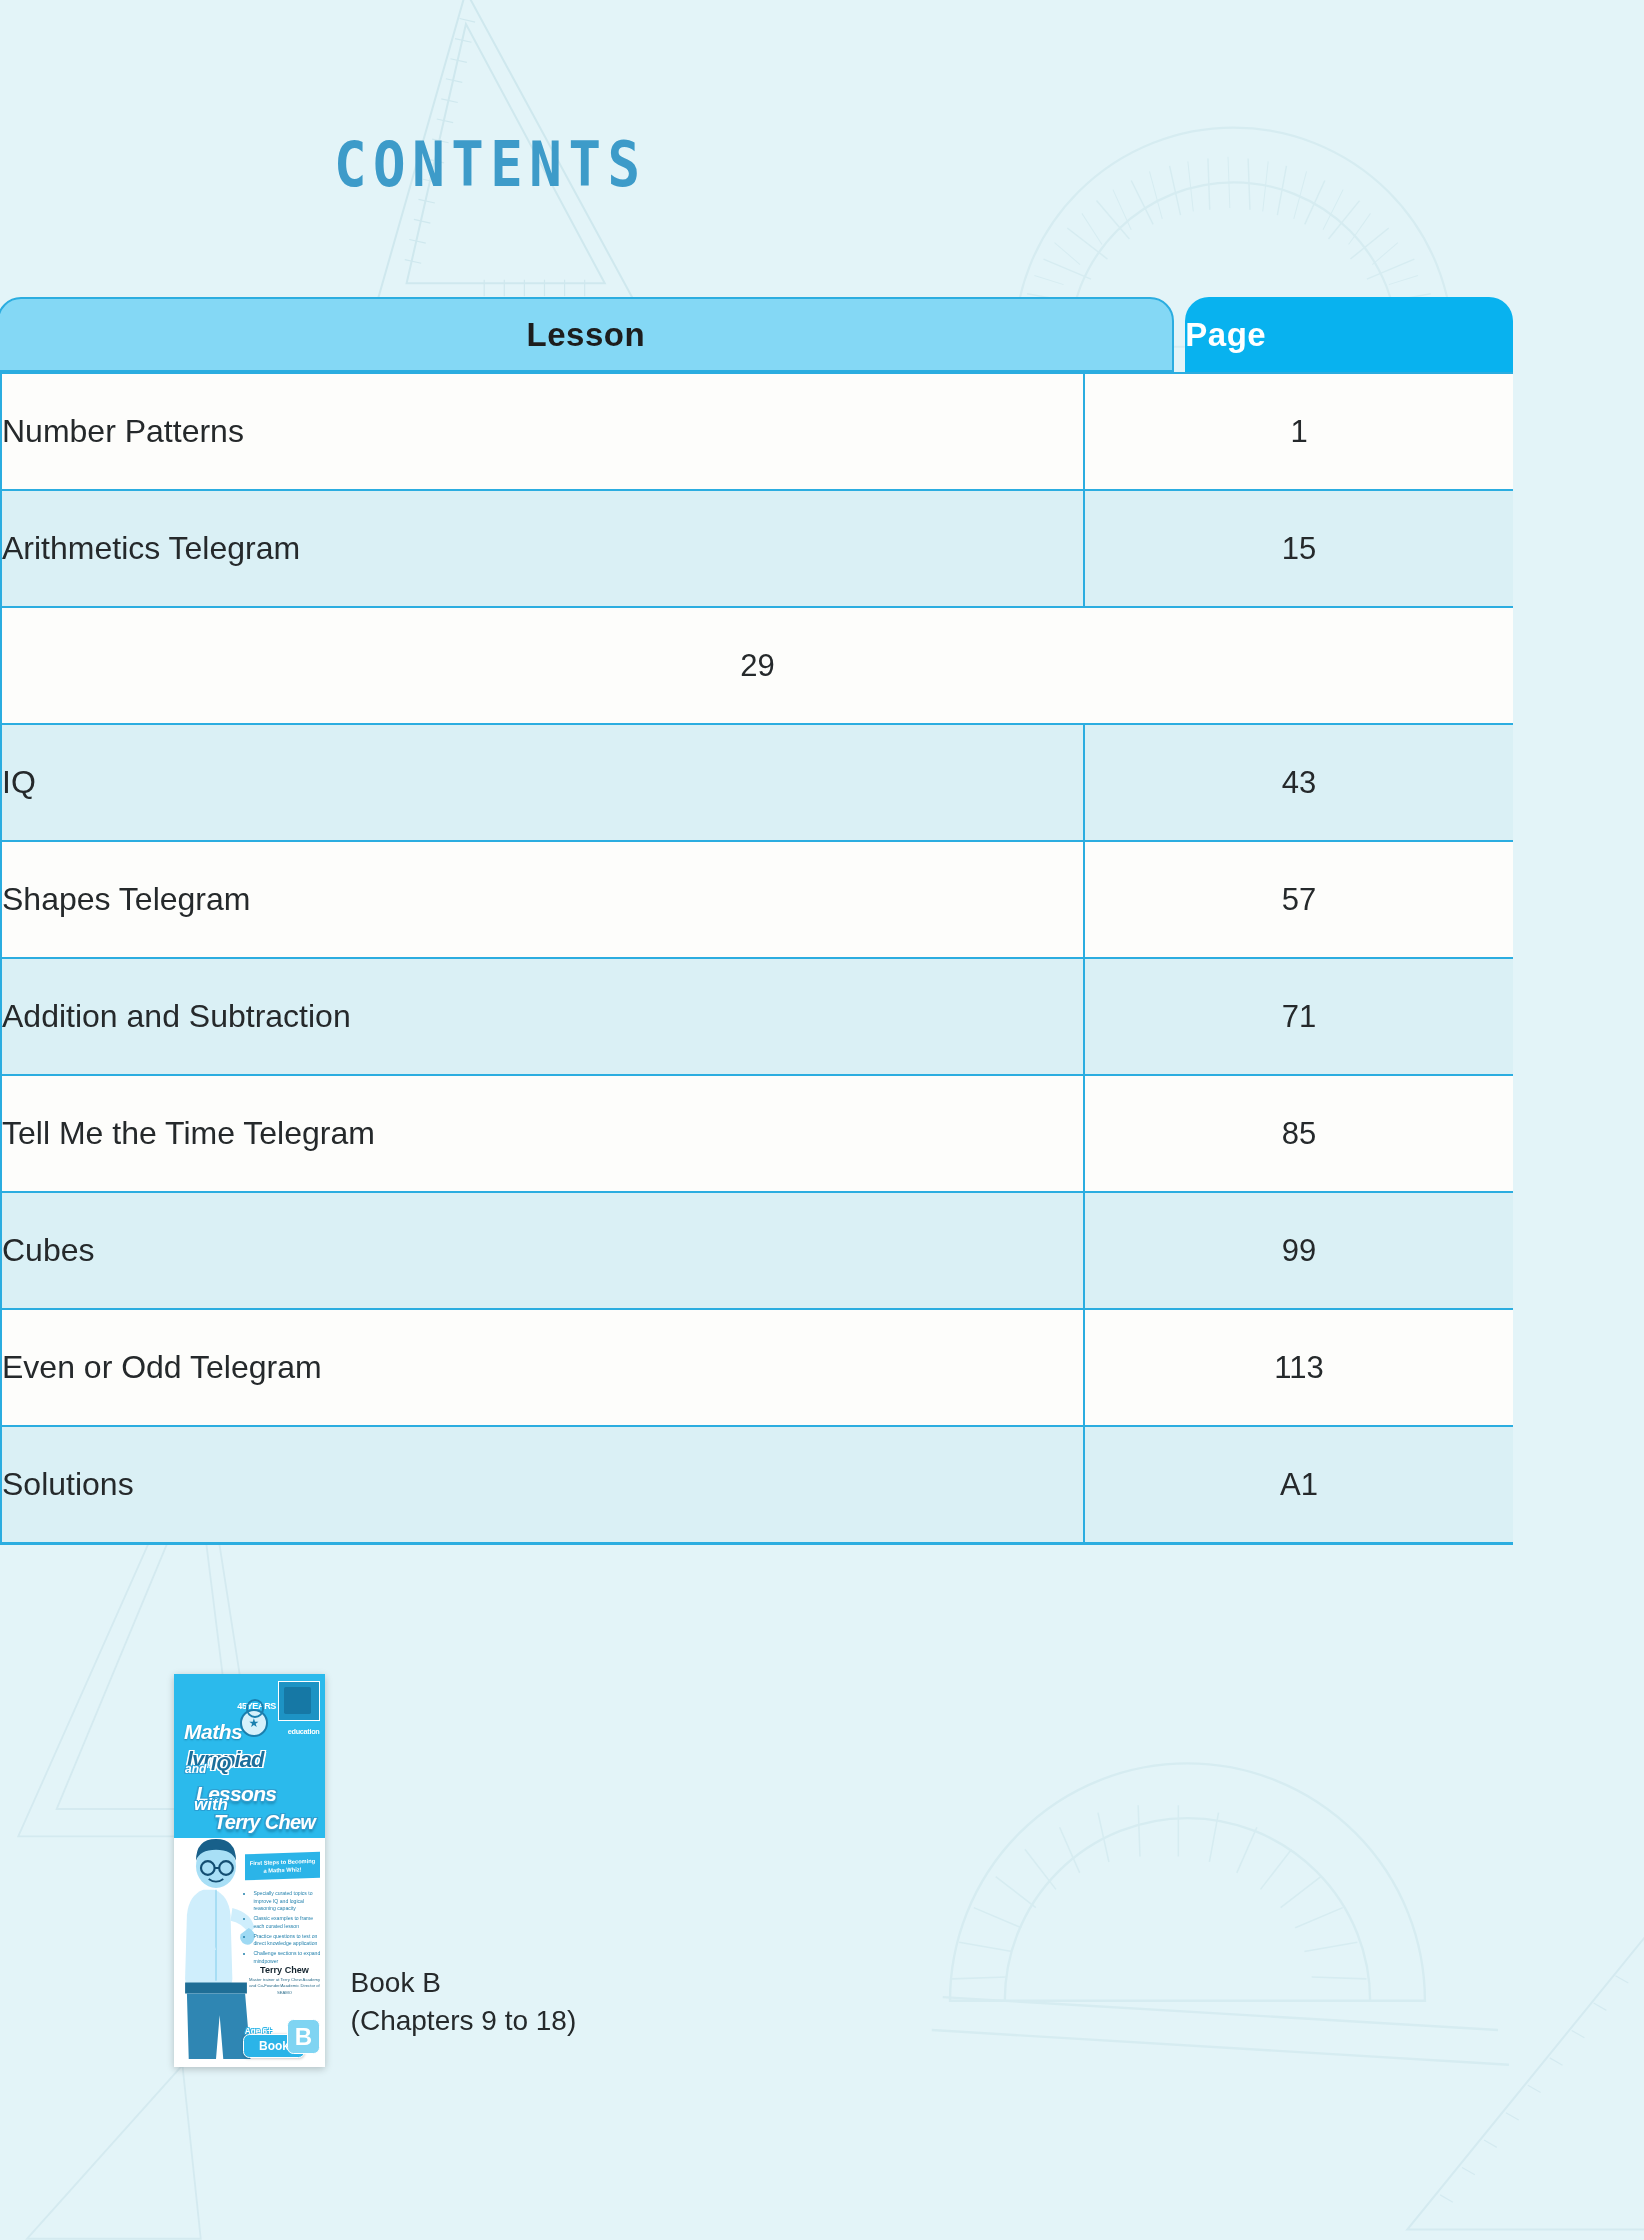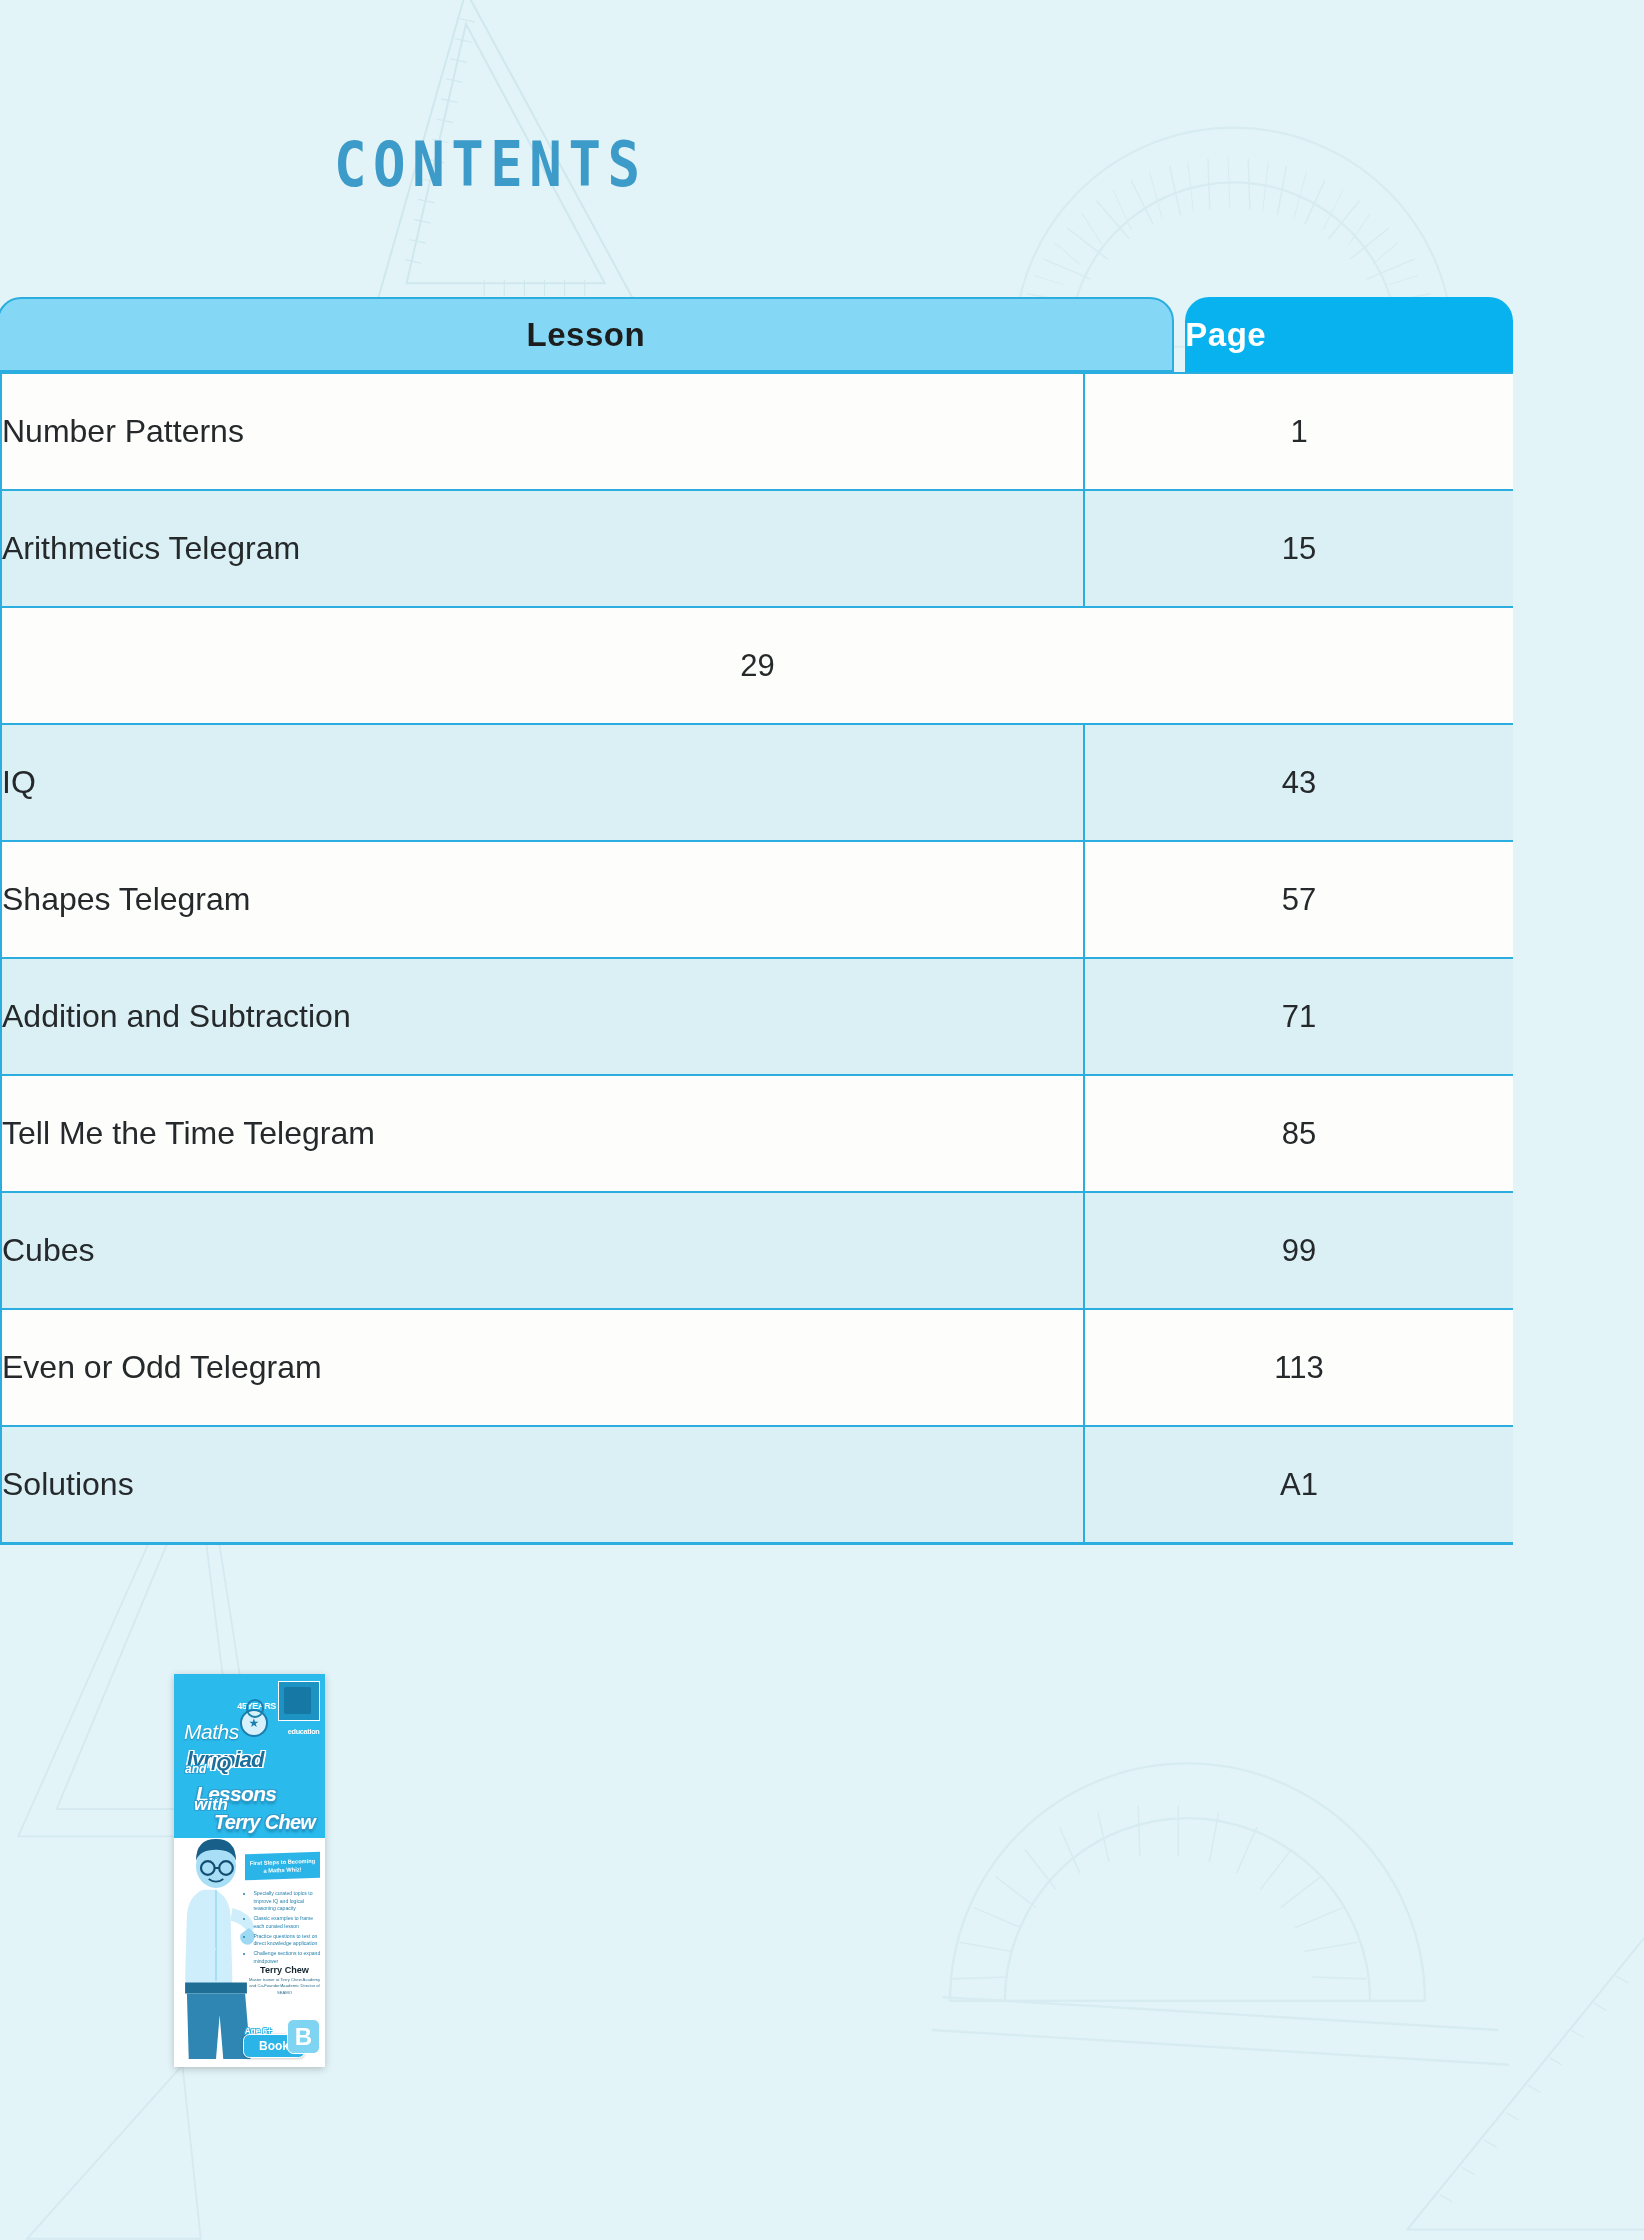--- a/index.html
+++ b/index.html
@@ -177,21 +177,21 @@
     font-size: 7.3px;
     font-weight: bold;
     color: #ffffff;
     letter-spacing: -0.3px;
   }
   .bc-title1 {
     position: absolute;
     left: 10px; top: 46px;
     font-size: 21px;
     font-style: italic;
-    font-weight: normal;
+    font-weight: bold;
     color: #ffffff;
     letter-spacing: -0.5px;
     text-shadow: 0 0.9px 1.8px rgba(0,60,90,.45);
   }
   .bc-medal {
     position: absolute;
     left: 66px; top: 35px;
     width: 24px; height: 24px;
     border-radius: 50%;
     border: 2.7px solid #1a7fae;
@@ -620,14 +620,18 @@
     <div class="bc-author">Terry Chew</div>
     <div class="bc-author-sub">Master trainer at Terry Chew Academy and Co-Founder/Academic Director of SEAMO</div>
 
     <div class="bc-bookbadge">
       <div class="bc-age">Age 6+</div>
       <div class="bc-badge-pill">Book</div>
       <div class="bc-badge-b">B</div>
     </div>
   </div>
 
+  <div class="book-caption">
+    <div>Book B</div>
+    <div>(Chapters 9 to 18)</div>
+  </div>
 </div>
 
 
 </body></html>

